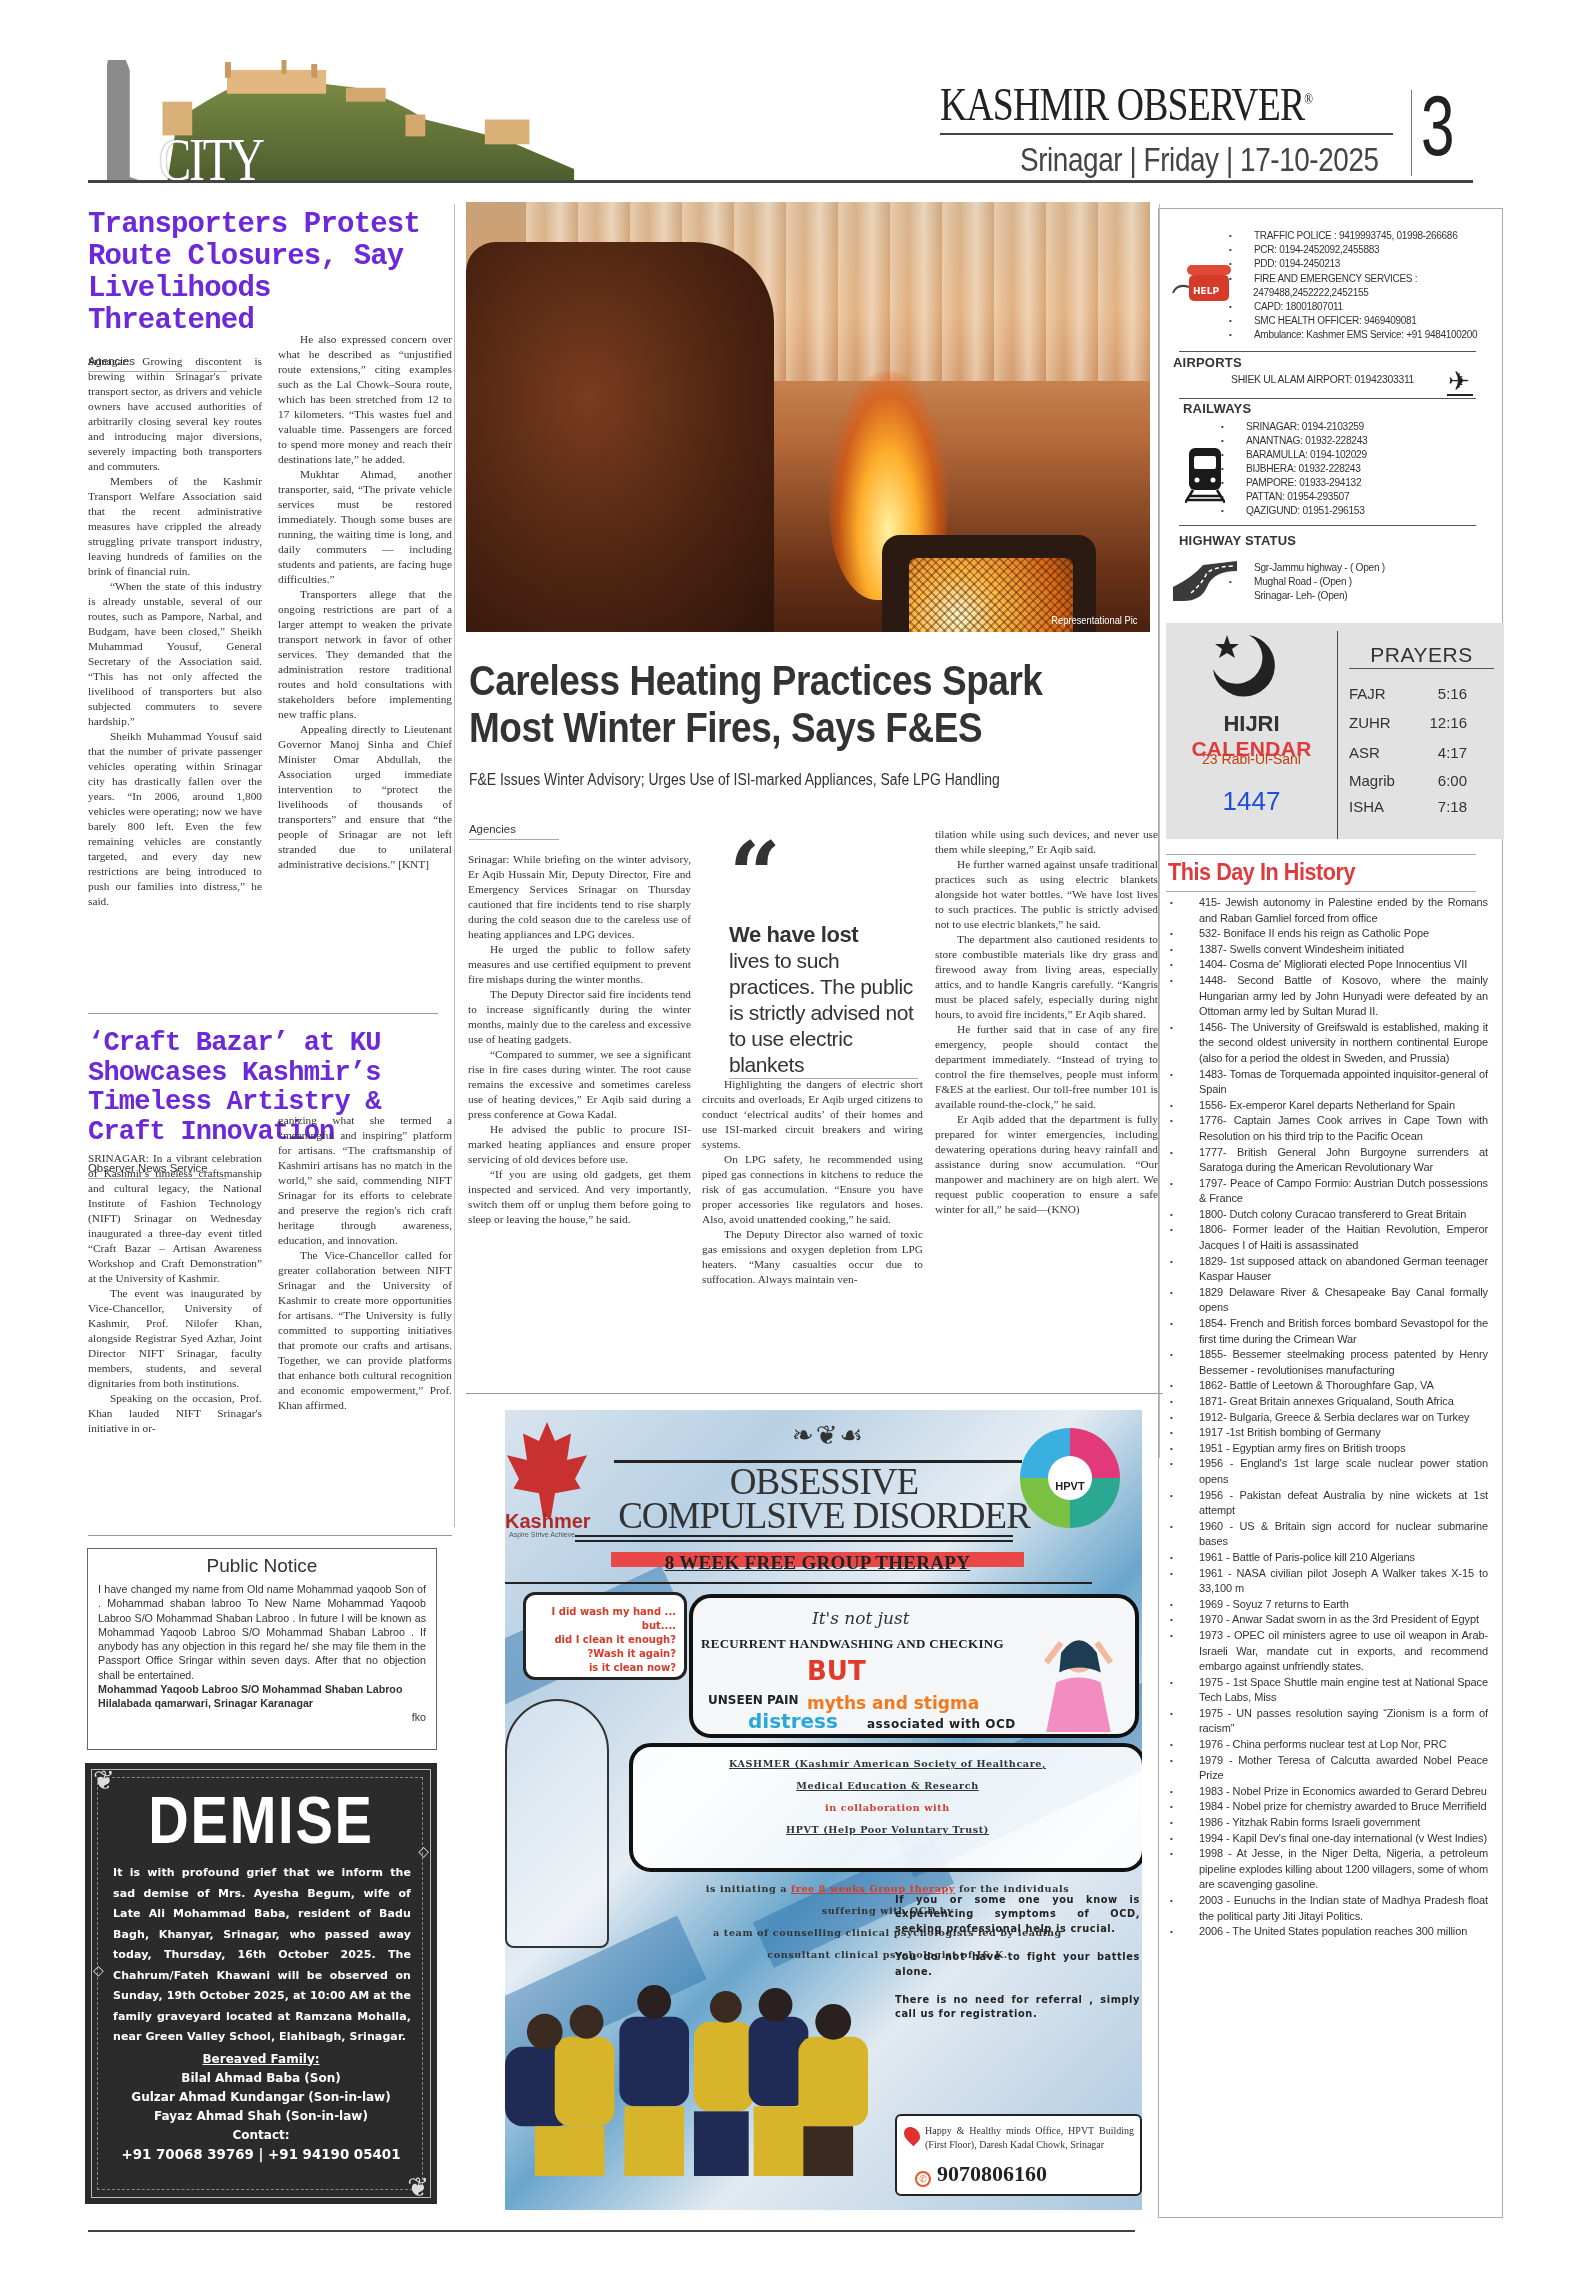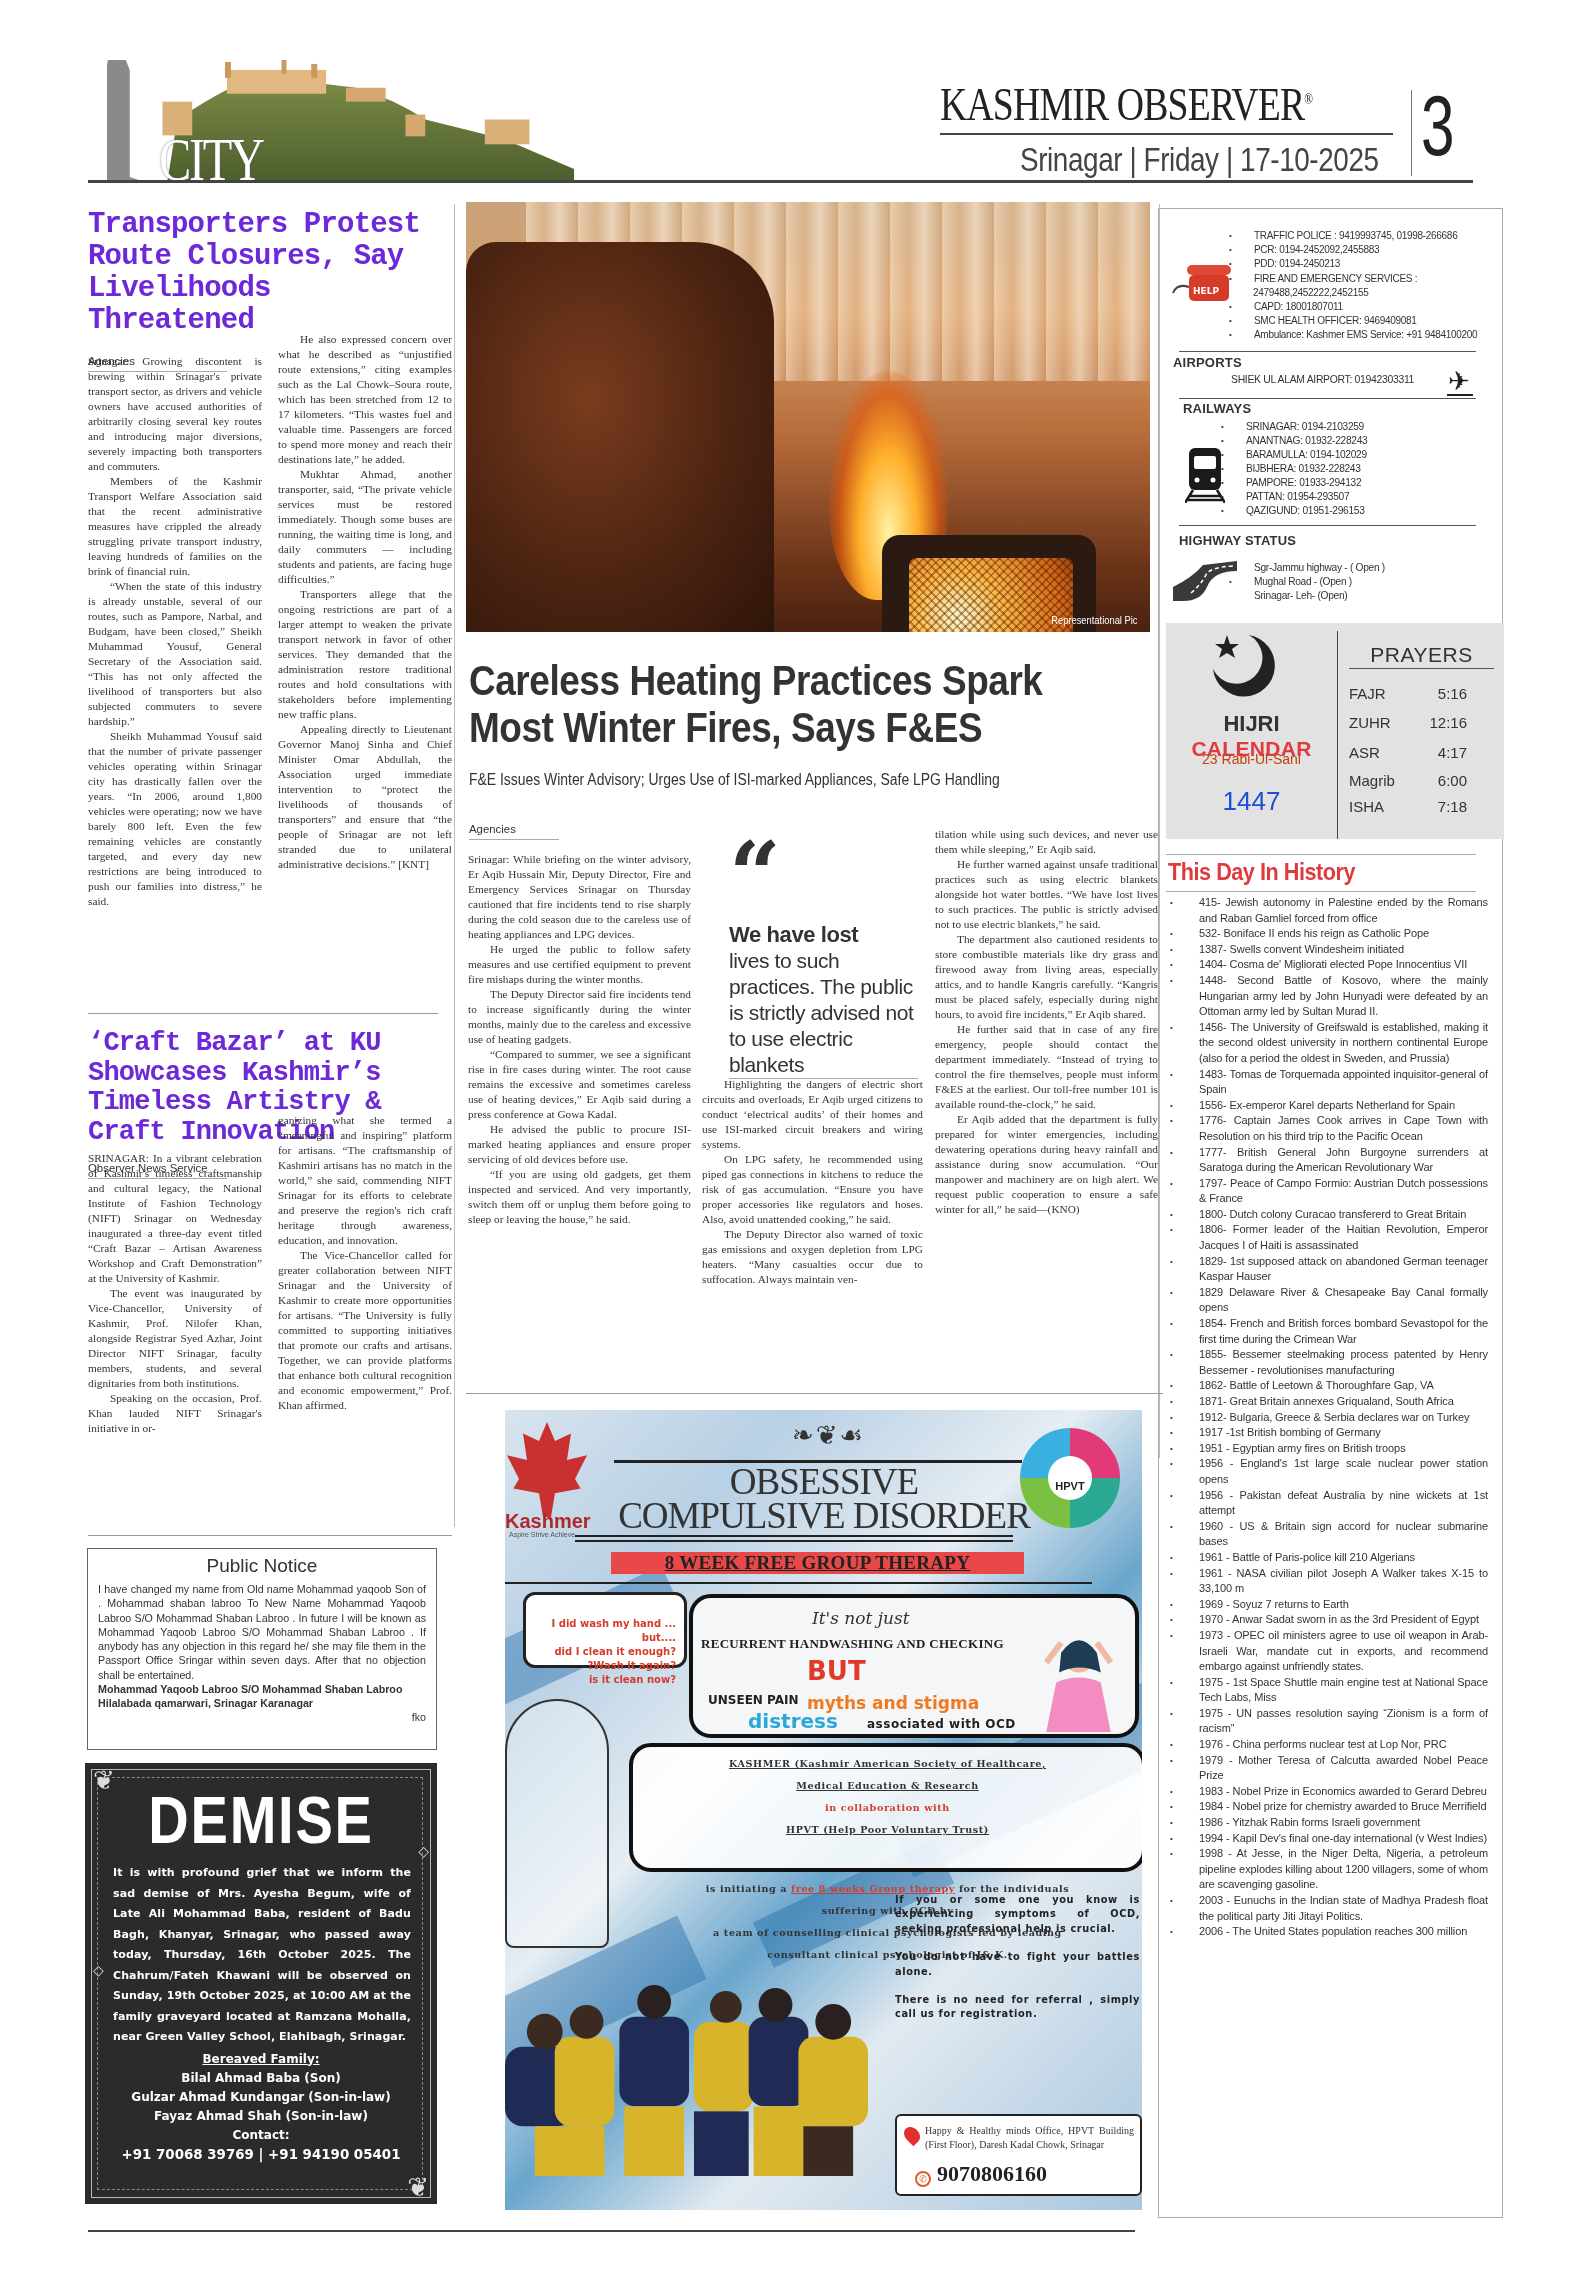--- a/index.html
+++ b/index.html
@@ -84,24 +84,24 @@
 
   
   .ocd { position: absolute; left: 505px; top: 1410px; width: 637px; height: 800px; overflow: hidden; background: linear-gradient(135deg, #d8e4ee 0%, #b8d0e4 20%, #e6edf3 40%, #6aa6cc 55%, #e2eaf1 70%, #a8c6de 100%); font-family: "DejaVu Sans", sans-serif; }
   .ocd-streak { position: absolute; background: rgba(40,110,170,0.45); transform: rotate(-25deg); }
   .ocd-logo-leaf { position: absolute; left: 2px; top: 12px; width: 80px; height: 95px; background: #c93030; clip-path: polygon(50% 0, 60% 20%, 80% 12%, 75% 40%, 100% 35%, 85% 60%, 92% 70%, 60% 75%, 55% 100%, 45% 100%, 40% 75%, 8% 70%, 15% 60%, 0 35%, 25% 40%, 20% 12%, 40% 20%); }
   .ocd-logo-text { position: absolute; left: 0px; top: 100px; font-family: "Liberation Sans", sans-serif; font-weight: bold; font-size: 20px; color: #b02a2a; }
   .ocd-logo-tag { position: absolute; left: 4px; top: 121px; font-family: "Liberation Sans", sans-serif; font-size: 7px; color: #555; }
   .ocd-ornament { position: absolute; left: 174px; top: 10px; width: 299px; text-align: center; font-size: 26px; color: #333; letter-spacing: 2px; }
   .ocd-rule { position: absolute; height: 3px; background: #222; }
   .ocd-title { position: absolute; left: 70px; top: 55px; width: 498px; text-align: center; font-family: "Liberation Serif", serif; font-size: 37px; line-height: 34px; color: #333; letter-spacing: -1px; }
-  .ocd-banner { position: absolute; left: 106px; top: 142px; width: 413px; height: 22px; background: #e84848; color: #222; font-family: "Liberation Serif", serif; font-weight: bold; font-size: 19px; line-height: 22px; text-align: center; text-decoration: underline; letter-spacing: 0.3px; }
+  .ocd-banner { position: absolute; left: 106px; top: 142px; width: 413px; height: 15px; background: #e84848; color: #222; font-family: "Liberation Serif", serif; font-weight: bold; font-size: 19px; line-height: 22px; text-align: center; text-decoration: underline; letter-spacing: 0.3px; }
   .ocd-wheel { position: absolute; left: 515px; top: 18px; width: 100px; height: 100px; border-radius: 50%; background: conic-gradient(#e23a78 0 25%, #2aa892 25% 50%, #7ac043 50% 75%, #3ab0e0 75% 100%); }
   .ocd-wheel-hole { position: absolute; left: 28px; top: 28px; width: 44px; height: 44px; border-radius: 50%; background: #fff; text-align: center; font-family: "Liberation Sans", sans-serif; font-weight: bold; font-size: 11px; line-height: 60px; color: #222; }
-  .ocd-bubble { position: absolute; left: 18px; top: 182px; width: 164px; height: 76px; background: #fff; border: 3px solid #222; border-radius: 12px; padding: 22px 8px; text-align: right; font-weight: bold; font-size: 10px; line-height: 14px; color: #d63b2a; }
+  .ocd-bubble { position: absolute; left: 18px; top: 182px; width: 164px; height: 88px; background: #fff; border: 3px solid #222; border-radius: 12px; padding: 10px 8px; text-align: right; font-weight: bold; font-size: 10px; line-height: 14px; color: #d63b2a; }
   .ocd-sketch { position: absolute; left: 0; top: 289px; width: 104px; height: 249px; border: 2px solid #333; border-radius: 60px 60px 10px 10px; background: rgba(255,255,255,0.35); }
   .ocd-box1 { position: absolute; left: 184px; top: 184px; width: 450px; height: 144px; background: #f4f6f8; border: 4px solid #111; border-radius: 22px; }
   .ocd-script { position: absolute; left: 119px; top: 10px; font-family: "DejaVu Serif", serif; font-style: italic; font-size: 17px; color: #333; }
   .ocd-recurrent { position: absolute; left: 8px; top: 38px; font-family: "Liberation Serif", serif; font-weight: bold; font-size: 13px; color: #222; letter-spacing: 0.3px; }
   .ocd-but { position: absolute; left: 114px; top: 58px; font-family: "DejaVu Sans", sans-serif; font-weight: bold; font-size: 26px; color: #e23a2a; }
   .ocd-unseen { position: absolute; left: 15px; top: 95px; font-weight: bold; font-size: 12px; color: #222; }
   .ocd-myths { position: absolute; left: 114px; top: 95px; font-weight: bold; font-size: 17px; color: #f07a20; }
   .ocd-distress { position: absolute; left: 55px; top: 111px; font-weight: bold; font-size: 20px; color: #2aa8d8; }
   .ocd-assoc { position: absolute; left: 174px; top: 119px; font-weight: bold; font-size: 12px; color: #222; letter-spacing: 0.5px; }
   .ocd-woman { position: absolute; left: 338px; top: 25px; width: 95px; height: 109px; }

